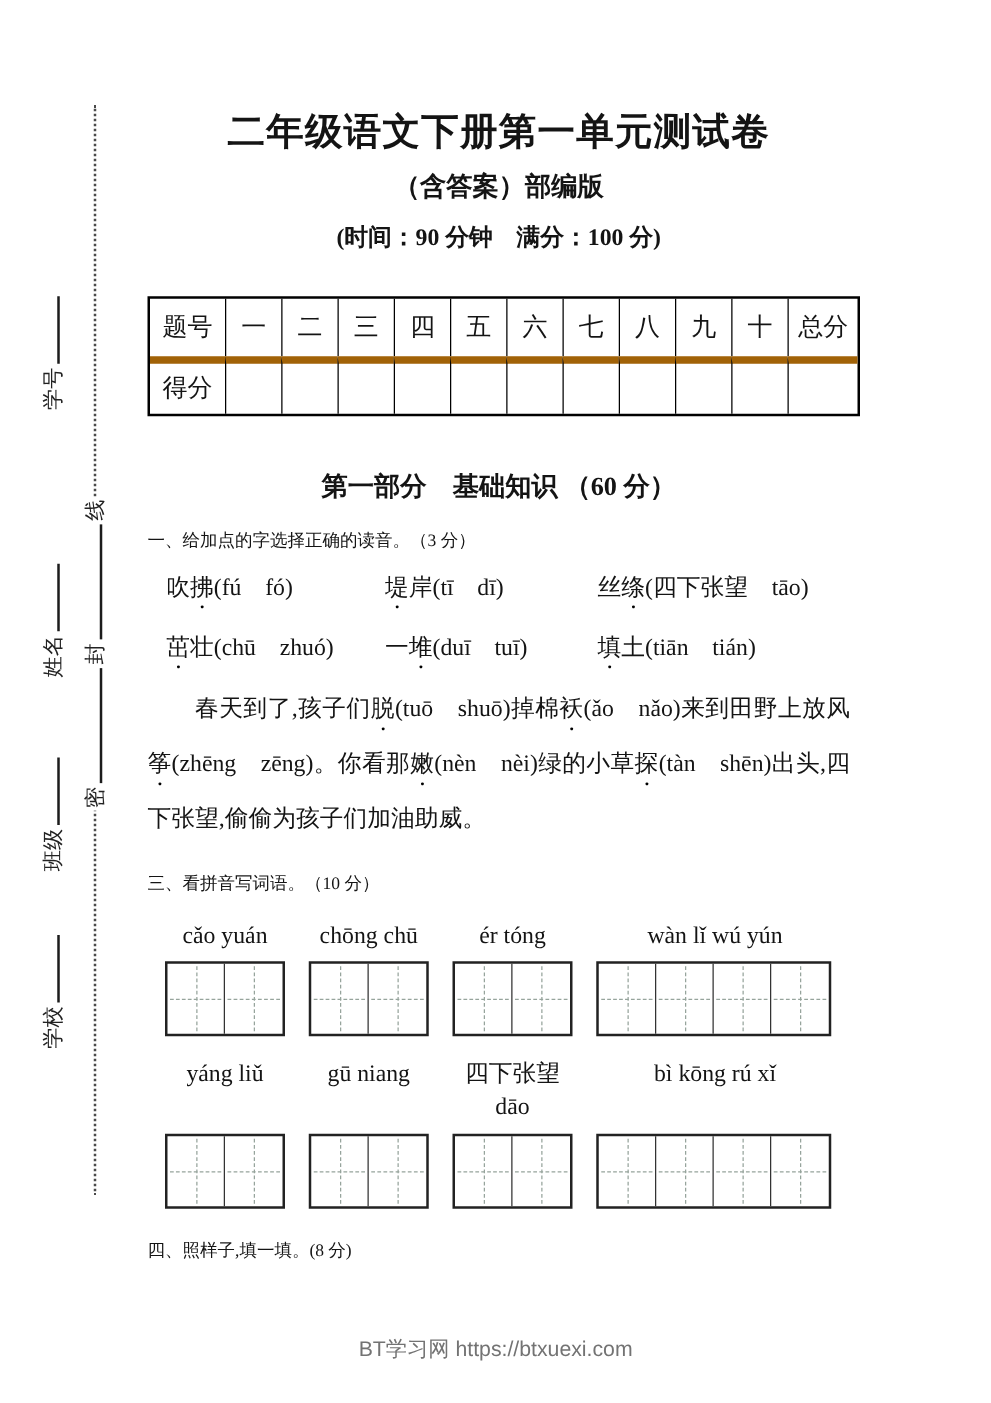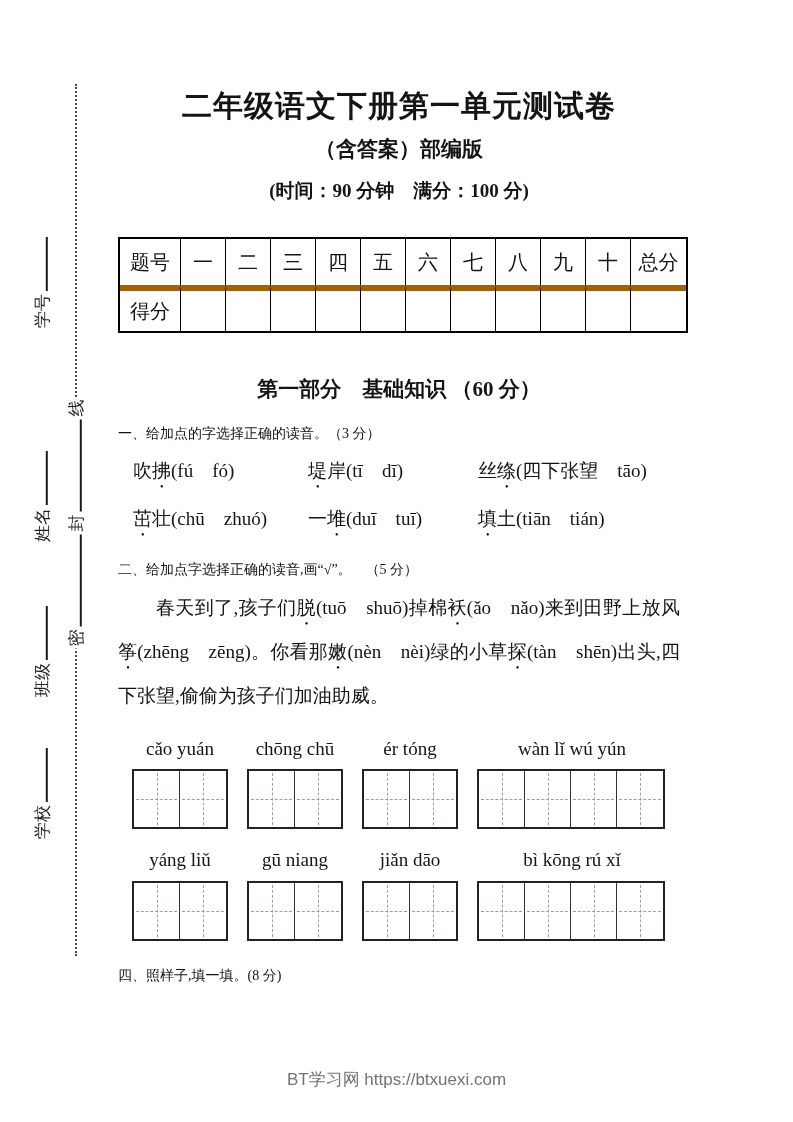--- a/index.html
+++ b/index.html
@@ -150,23 +150,23 @@
     <span class="q1-item w1"><span>吹</span><span class="dot-under">拂</span><span>(fú　fó)</span></span>
     <span class="q1-item w2"><span></span><span class="dot-under">堤</span><span>岸(tī　dī)</span></span>
     <span class="q1-item"><span>丝</span><span class="dot-under">绦</span><span>(四下张望　tāo)</span></span>
   </div>
   <div class="q1-row">
     <span class="q1-item w1"><span></span><span class="dot-under">茁</span><span>壮(chū　zhuó)</span></span>
     <span class="q1-item w2"><span>一</span><span class="dot-under">堆</span><span>(duī　tuī)</span></span>
     <span class="q1-item"><span></span><span class="dot-under">填</span><span>土(tiān　tián)</span></span>
   </div>
 
-  <div class="q-title">二、给加点字选择正确的读音,画“√”。　（5 分）</div>
   <p class="q2-body"><span>春天到了,孩子们</span><span class="dot-under">脱</span><span>(tuō　shuō)掉棉</span><span class="dot-under">袄</span><span>(ǎo　nǎo)来到田野上放风</span><span class="dot-under">筝</span><span>(zhēng　zēng)。你看那</span><span class="dot-under">嫩</span><span>(nèn　nèi)绿的小草</span><span class="dot-under">探</span><span>(tàn　shēn)出头,四下张望,偷偷为孩子们加油助威。</span></p>
 
+  <div class="q-title">三、看拼音写词语。（10 分）</div>
 
   <div class="pinyin-row">
     <span class="pw2">cǎo yuán</span>
     <span class="pw2">chōng chū</span>
     <span class="pw2">ér tóng</span>
     <span class="pw4">wàn  lǐ  wú  yún</span>
   </div>
   <div class="grid-row">
     <div class="tgroup">
       <div class="tcell"></div>
@@ -184,21 +184,21 @@
       <div class="tcell"></div>
         <div class="tcell"></div>
         <div class="tcell"></div>
         <div class="tcell"></div>
     </div>
   </div>
 
   <div class="pinyin-row">
     <span class="pw2">yáng liǔ</span>
     <span class="pw2">gū niang</span>
-    <span class="pw2">jiǎn dāo</span>
+    <span class="pw2">四下张望 dāo</span>
     <span class="pw4">bì  kōng  rú  xǐ</span>
   </div>
   <div class="grid-row">
     <div class="tgroup">
       <div class="tcell"></div>
         <div class="tcell"></div>
     </div>
     <div class="tgroup">
       <div class="tcell"></div>
         <div class="tcell"></div>

